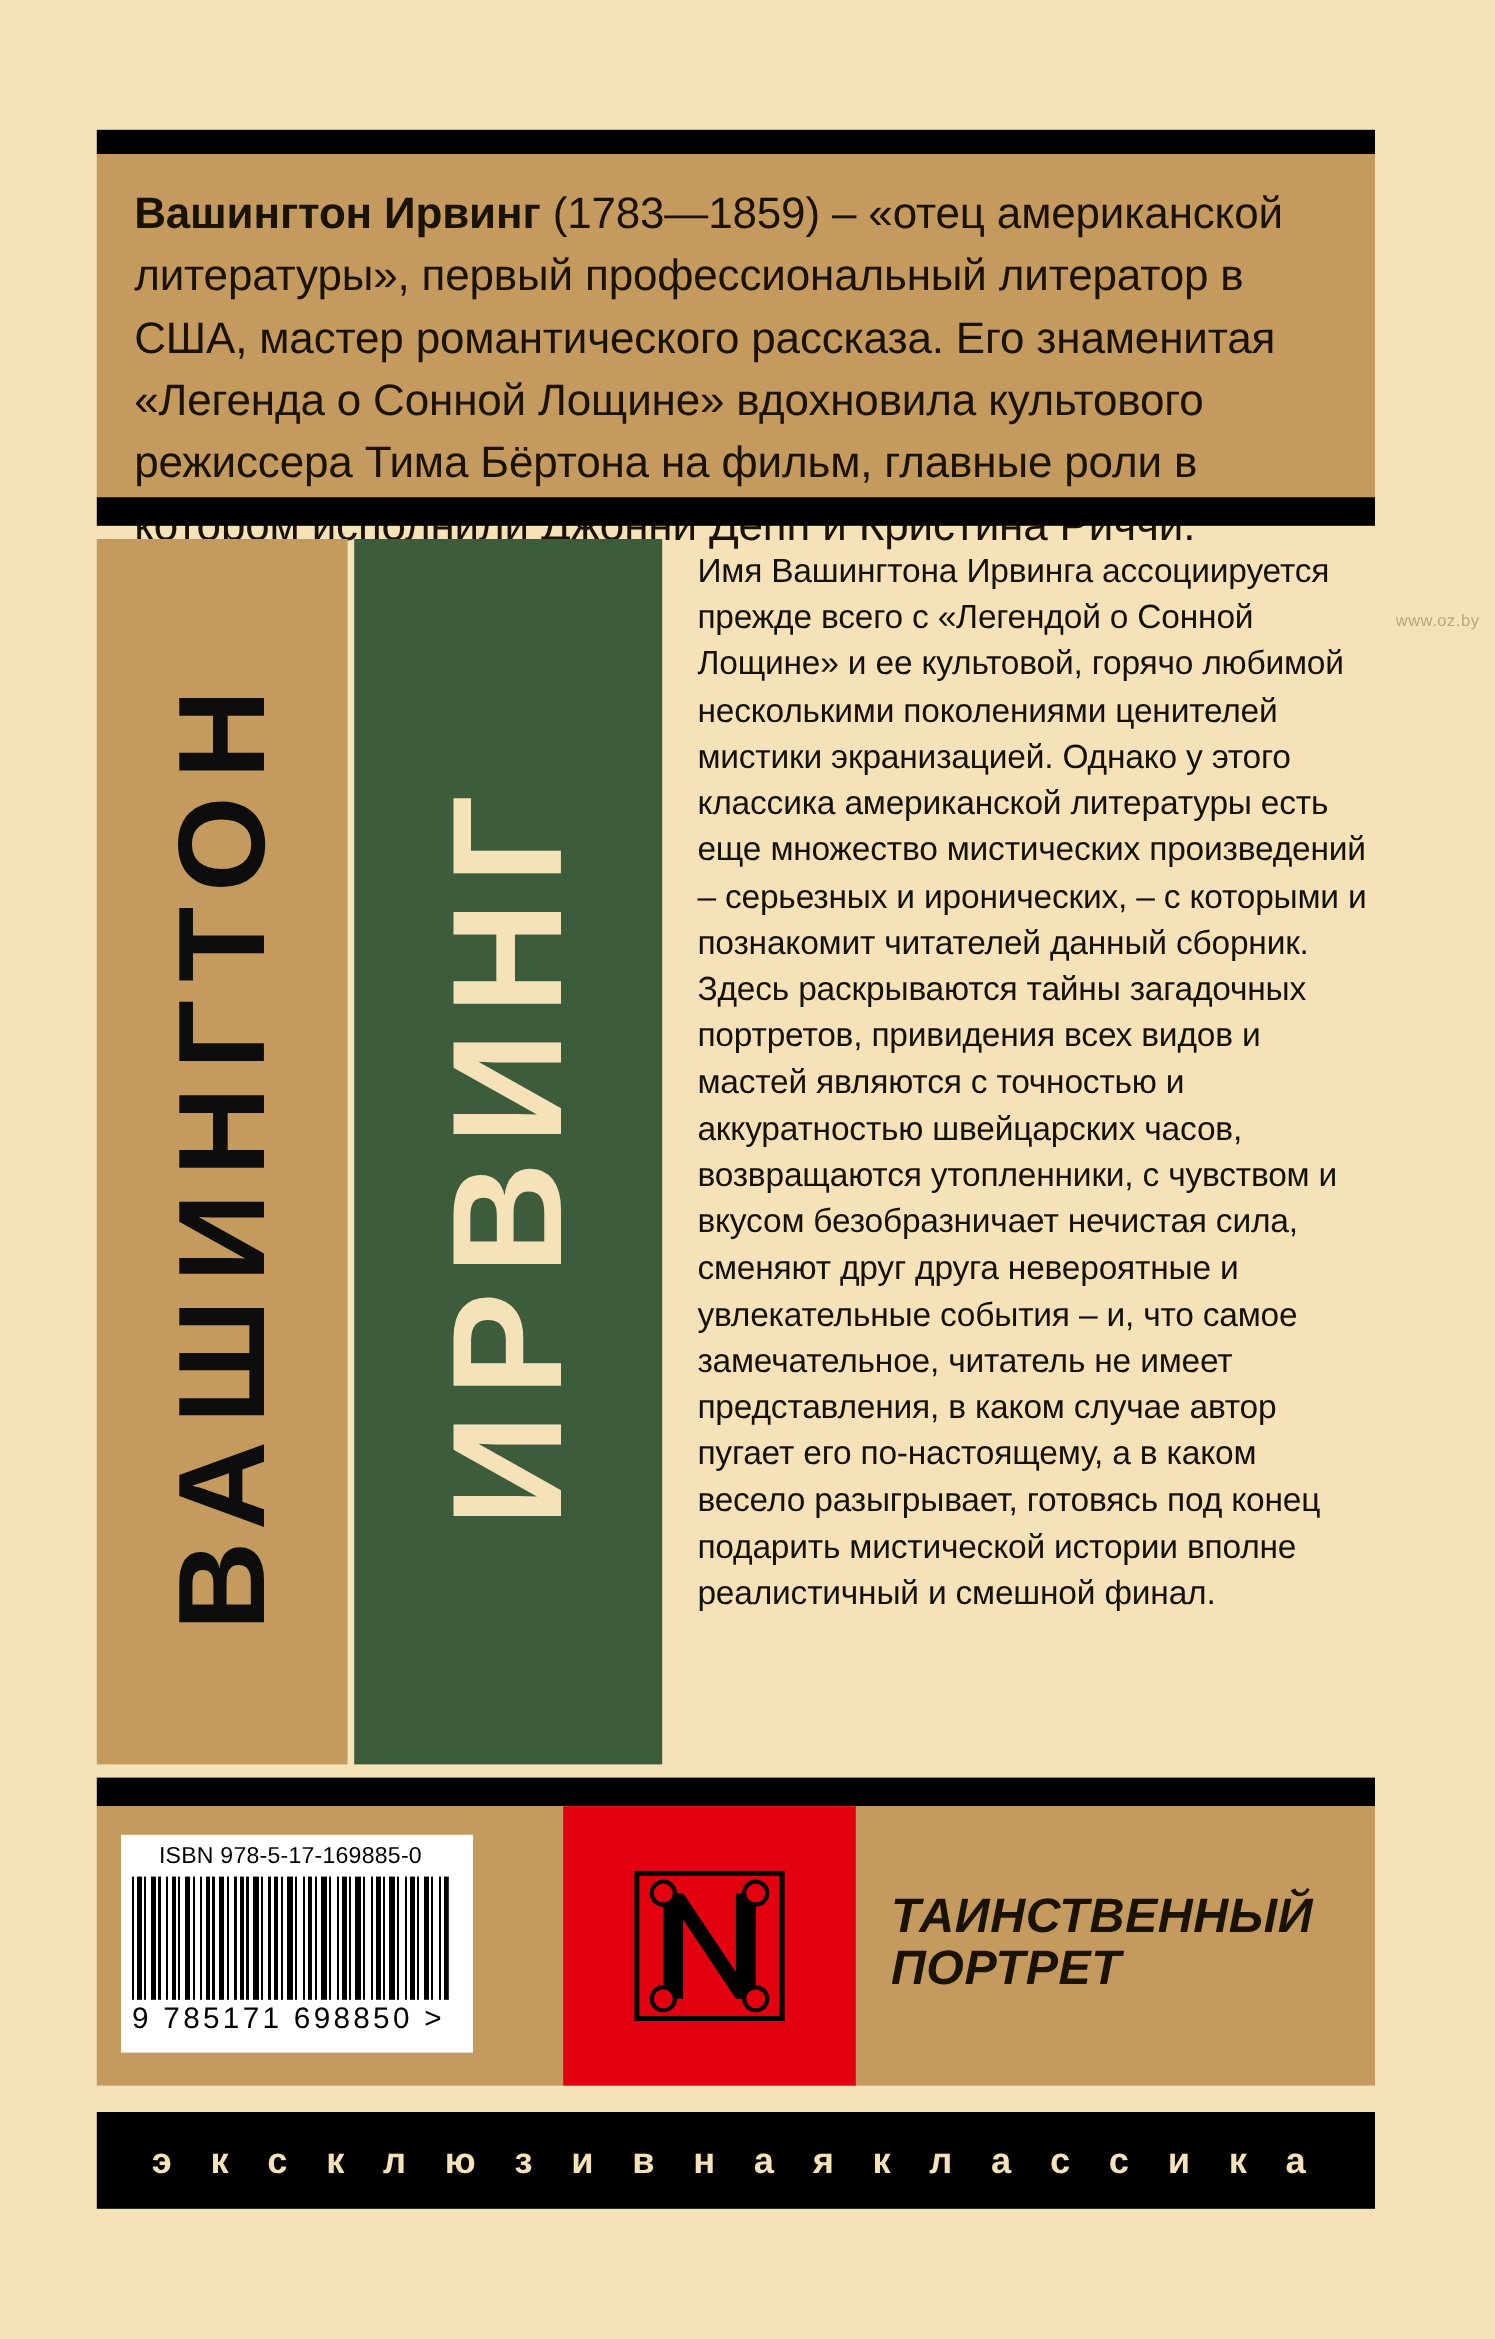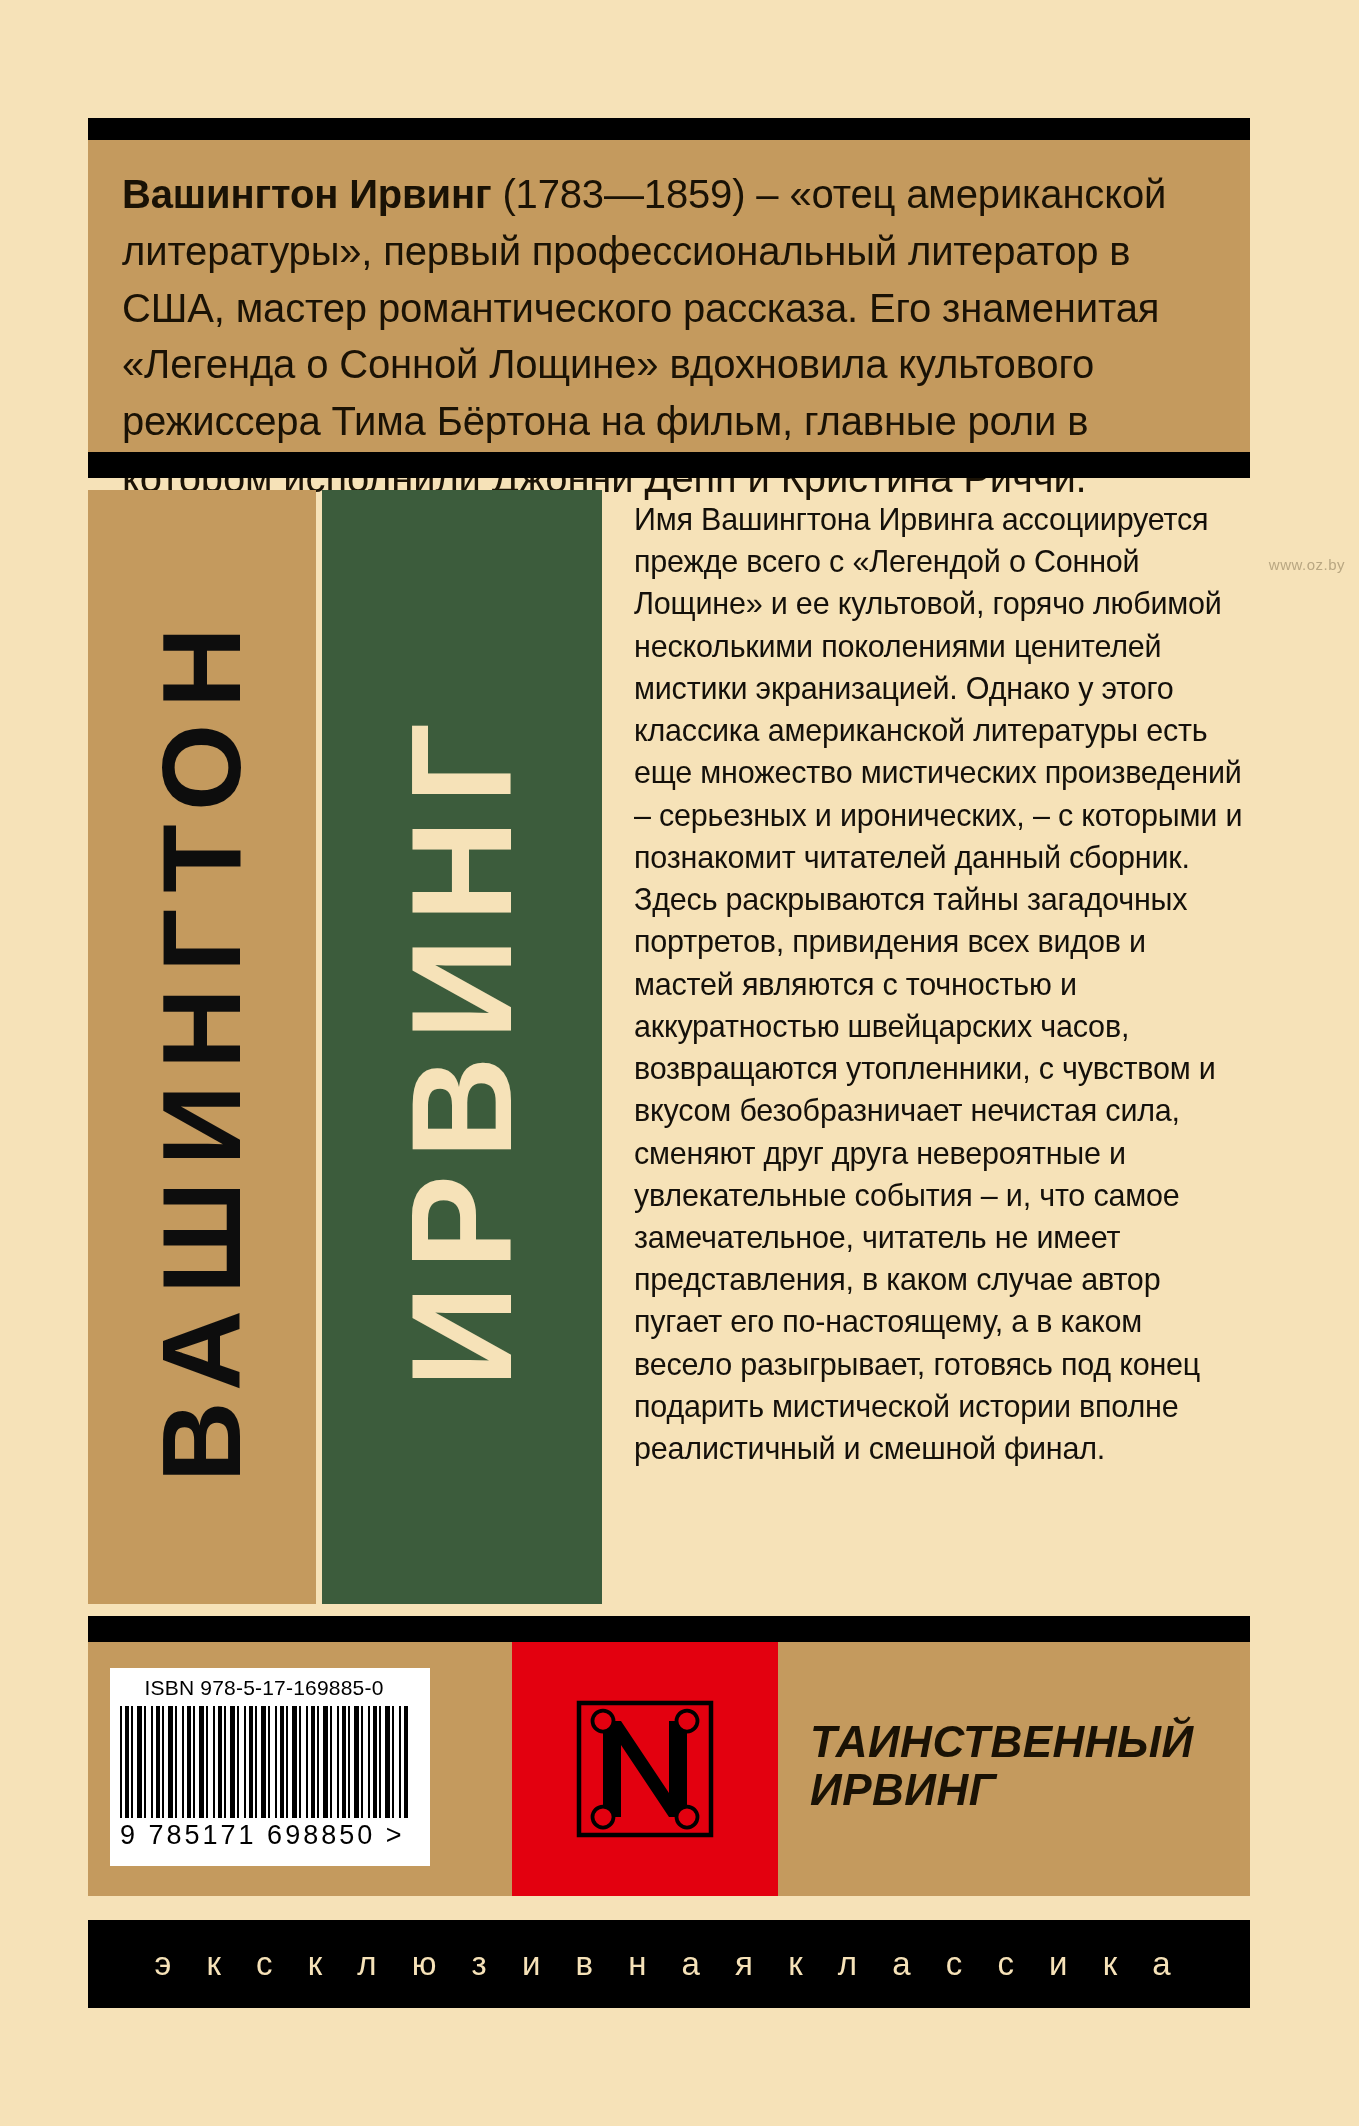--- a/index.html
+++ b/index.html
@@ -213,21 +213,21 @@
     top: 1920px;
     width: 1162px;
     height: 88px;
     background: #000000;
     display: flex;
     align-items: center;
     justify-content: center;
   }
   .footer-text {
     color: #f6e2b8;
-    font-weight: normal;
+    font-weight: bold;
     font-size: 33px;
     letter-spacing: 13px;
     white-space: nowrap;
   }
 
   
   .watermark {
     position: absolute;
     right: 14px;
     top: 556px;
@@ -280,19 +280,19 @@
         <rect x="6" y="6" width="88" height="88" fill="none" stroke="#000000" stroke-width="3"></rect>
         <path d="M22 82 L22 18 L34 18 L66 66 L66 18 L78 18 L78 82 L66 82 L34 34 L34 82 Z" fill="#000000"></path>
         <circle cx="22" cy="18" r="7" fill="#e3000f" stroke="#000" stroke-width="2.5"></circle>
         <circle cx="78" cy="18" r="7" fill="#e3000f" stroke="#000" stroke-width="2.5"></circle>
         <circle cx="22" cy="82" r="7" fill="#e3000f" stroke="#000" stroke-width="2.5"></circle>
         <circle cx="78" cy="82" r="7" fill="#e3000f" stroke="#000" stroke-width="2.5"></circle>
       </svg>
     </span>
   </div>
 
-  <div class="series-title">ТАИНСТВЕННЫЙ ИРВИНГ</div>
+  <div class="series-title">ТАИНСТВЕННЫЙ ПОРТРЕТ</div>
 
   <div class="footer-bar">
     <div class="footer-text">э к с к л ю з и в н а я   к л а с с и к а</div>
   </div>
 
 </div>
 
 </body></html>

